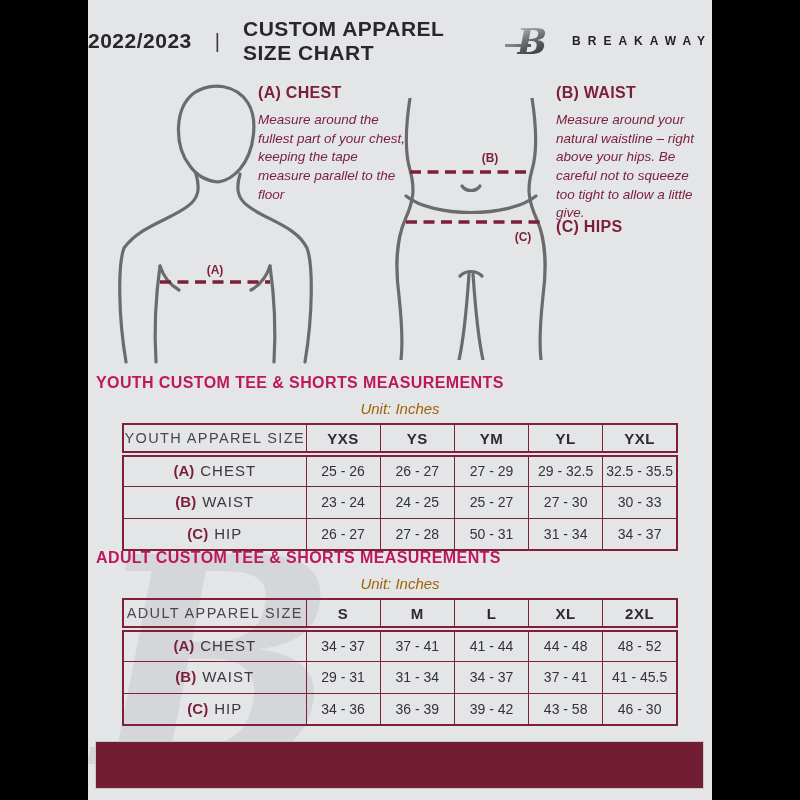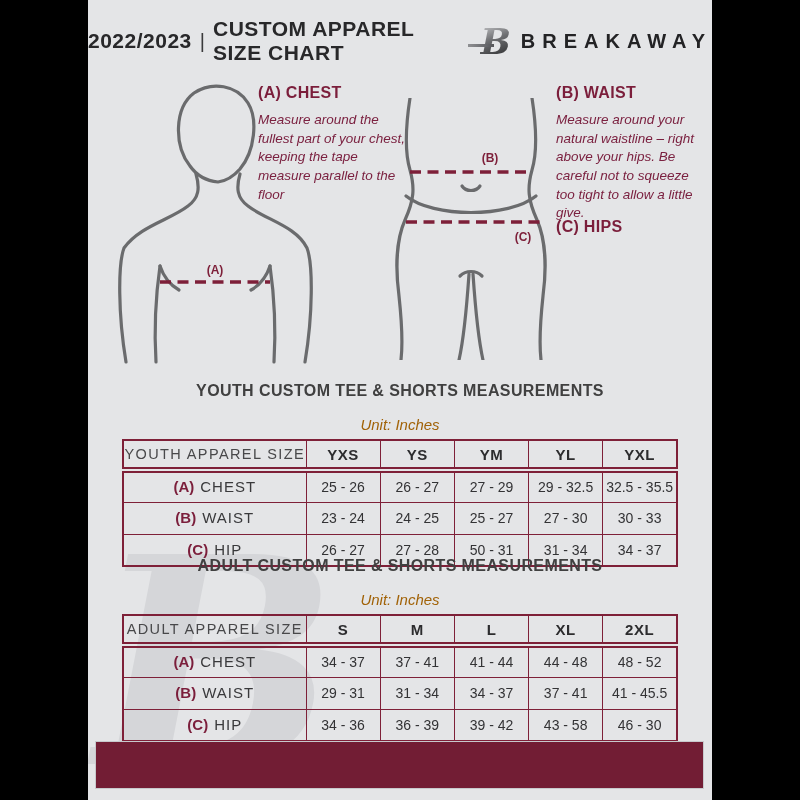--- a/index.html
+++ b/index.html
@@ -8,39 +8,39 @@
     font-family:"Liberation Sans", sans-serif;
     -webkit-font-smoothing:antialiased;
   }
   .doc{
     position:relative;width:624px;height:800px;margin-left:88px;
     background:#e4e5e7;overflow:hidden;
   }
   
   .hdr{
     position:absolute;top:20px;left:0;right:0;height:42px;
-    display:flex;align-items:center;justify-content:center;gap:6px;
+    display:flex;align-items:center;justify-content:center;gap:21px;
   }
   .hdr-season,.hdr-title{
     font-size:21px;font-weight:bold;color:#28282a;letter-spacing:.5px;
   }
   .hdr-sep{font-size:20px;color:#3a3a3c;font-weight:300;padding:0 2px;}
   .logo-b{
     position:relative;display:inline-block;margin-left:18px;
     font-family:"DejaVu Serif", serif;font-style:italic;font-weight:bold;
     font-size:36px;line-height:36px;
     background:linear-gradient(160deg,#b9babd 10%,#6d6e71 45%,#3f4042 80%);
     -webkit-background-clip:text;background-clip:text;color:transparent;
   }
   .logo-bar{
     position:absolute;left:-12px;top:58%;width:26px;height:3.5px;
     background:linear-gradient(90deg,#8f9093,#55565a);
   }
   .hdr-brand{
-    font-size:20px;font-weight:bold;color:#232325;letter-spacing:7px;margin-left:4px;
+    font-size:12px;font-weight:bold;color:#232325;letter-spacing:7px;margin-left:4px;
   }
   
   .watermark{
     position:absolute;left:6px;top:538px;z-index:0;
     font-family:"DejaVu Serif", serif;font-style:italic;font-weight:bold;
     font-size:288px;line-height:250px;color:#d5d6d9;
     pointer-events:none;
   }
   
   .fig{position:absolute;z-index:1;}
@@ -54,21 +54,21 @@
   .note h3{margin:0 0 9px 0;font-size:16px;font-weight:bold;color:#7b1e3b;letter-spacing:.3px;}
   .note p{margin:0;font-size:13.5px;font-style:italic;color:#7b2140;line-height:1.38;white-space:pre-line;}
   .note-a{left:170px;top:84px;width:152px;}
   .note-b{left:468px;top:84px;width:152px;}
   .note-c{left:468px;top:218px;width:152px;}
   
   .tablock{position:absolute;left:0;right:0;z-index:1;}
   .tablock-youth{top:366px;}
   .tablock-adult{top:541px;}
   .tablock h2{
-    margin:16px;text-align:center;font-size:16px;font-weight:bold;color:#404040;letter-spacing:.4px;
+    margin:8px;text-align:left;font-size:16px;font-weight:bold;color:#be185d;letter-spacing:.4px;
   }
   .unit{text-align:center;font-size:15px;font-style:italic;color:#a16207;margin-top:1px;}
   table.size{
     width:556px;margin:6px auto 0;border-collapse:collapse;table-layout:fixed;
     border:2px solid #7e2038;
   }
   table.size th,table.size td{
     border:1.4px solid #7e2038;padding:0;text-align:center;vertical-align:middle;
   }
   table.size thead tr{height:30px;}

